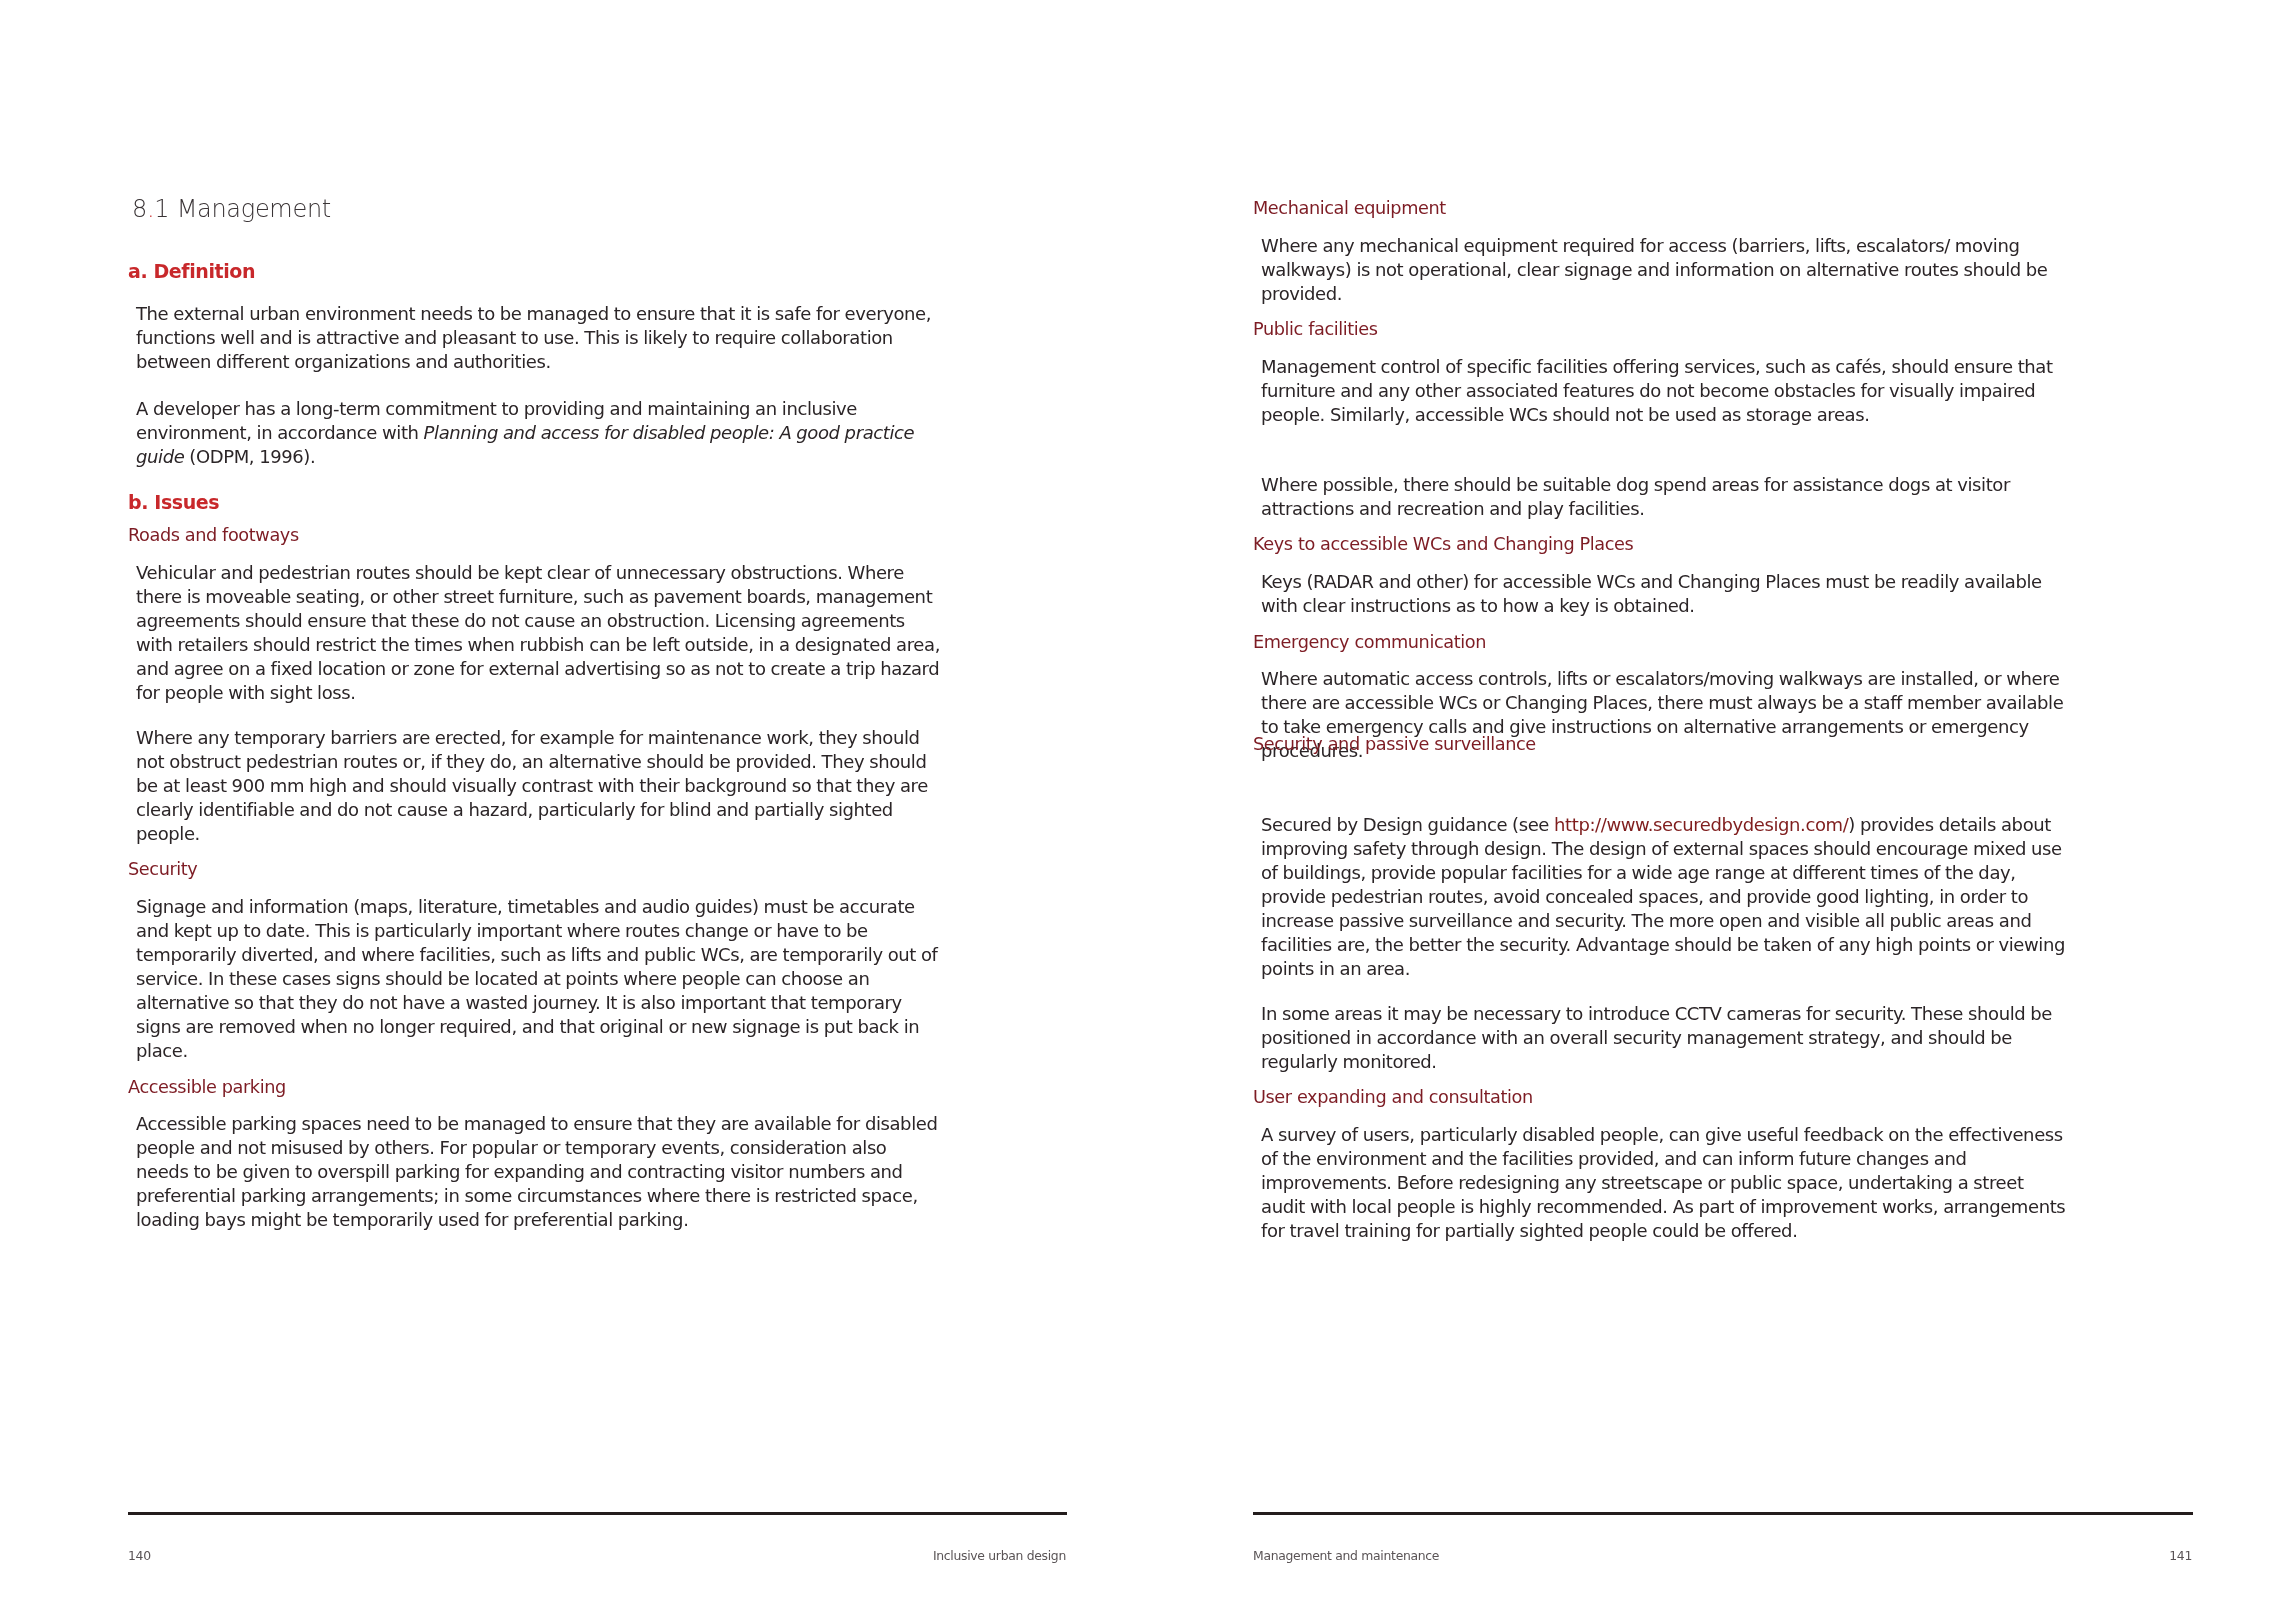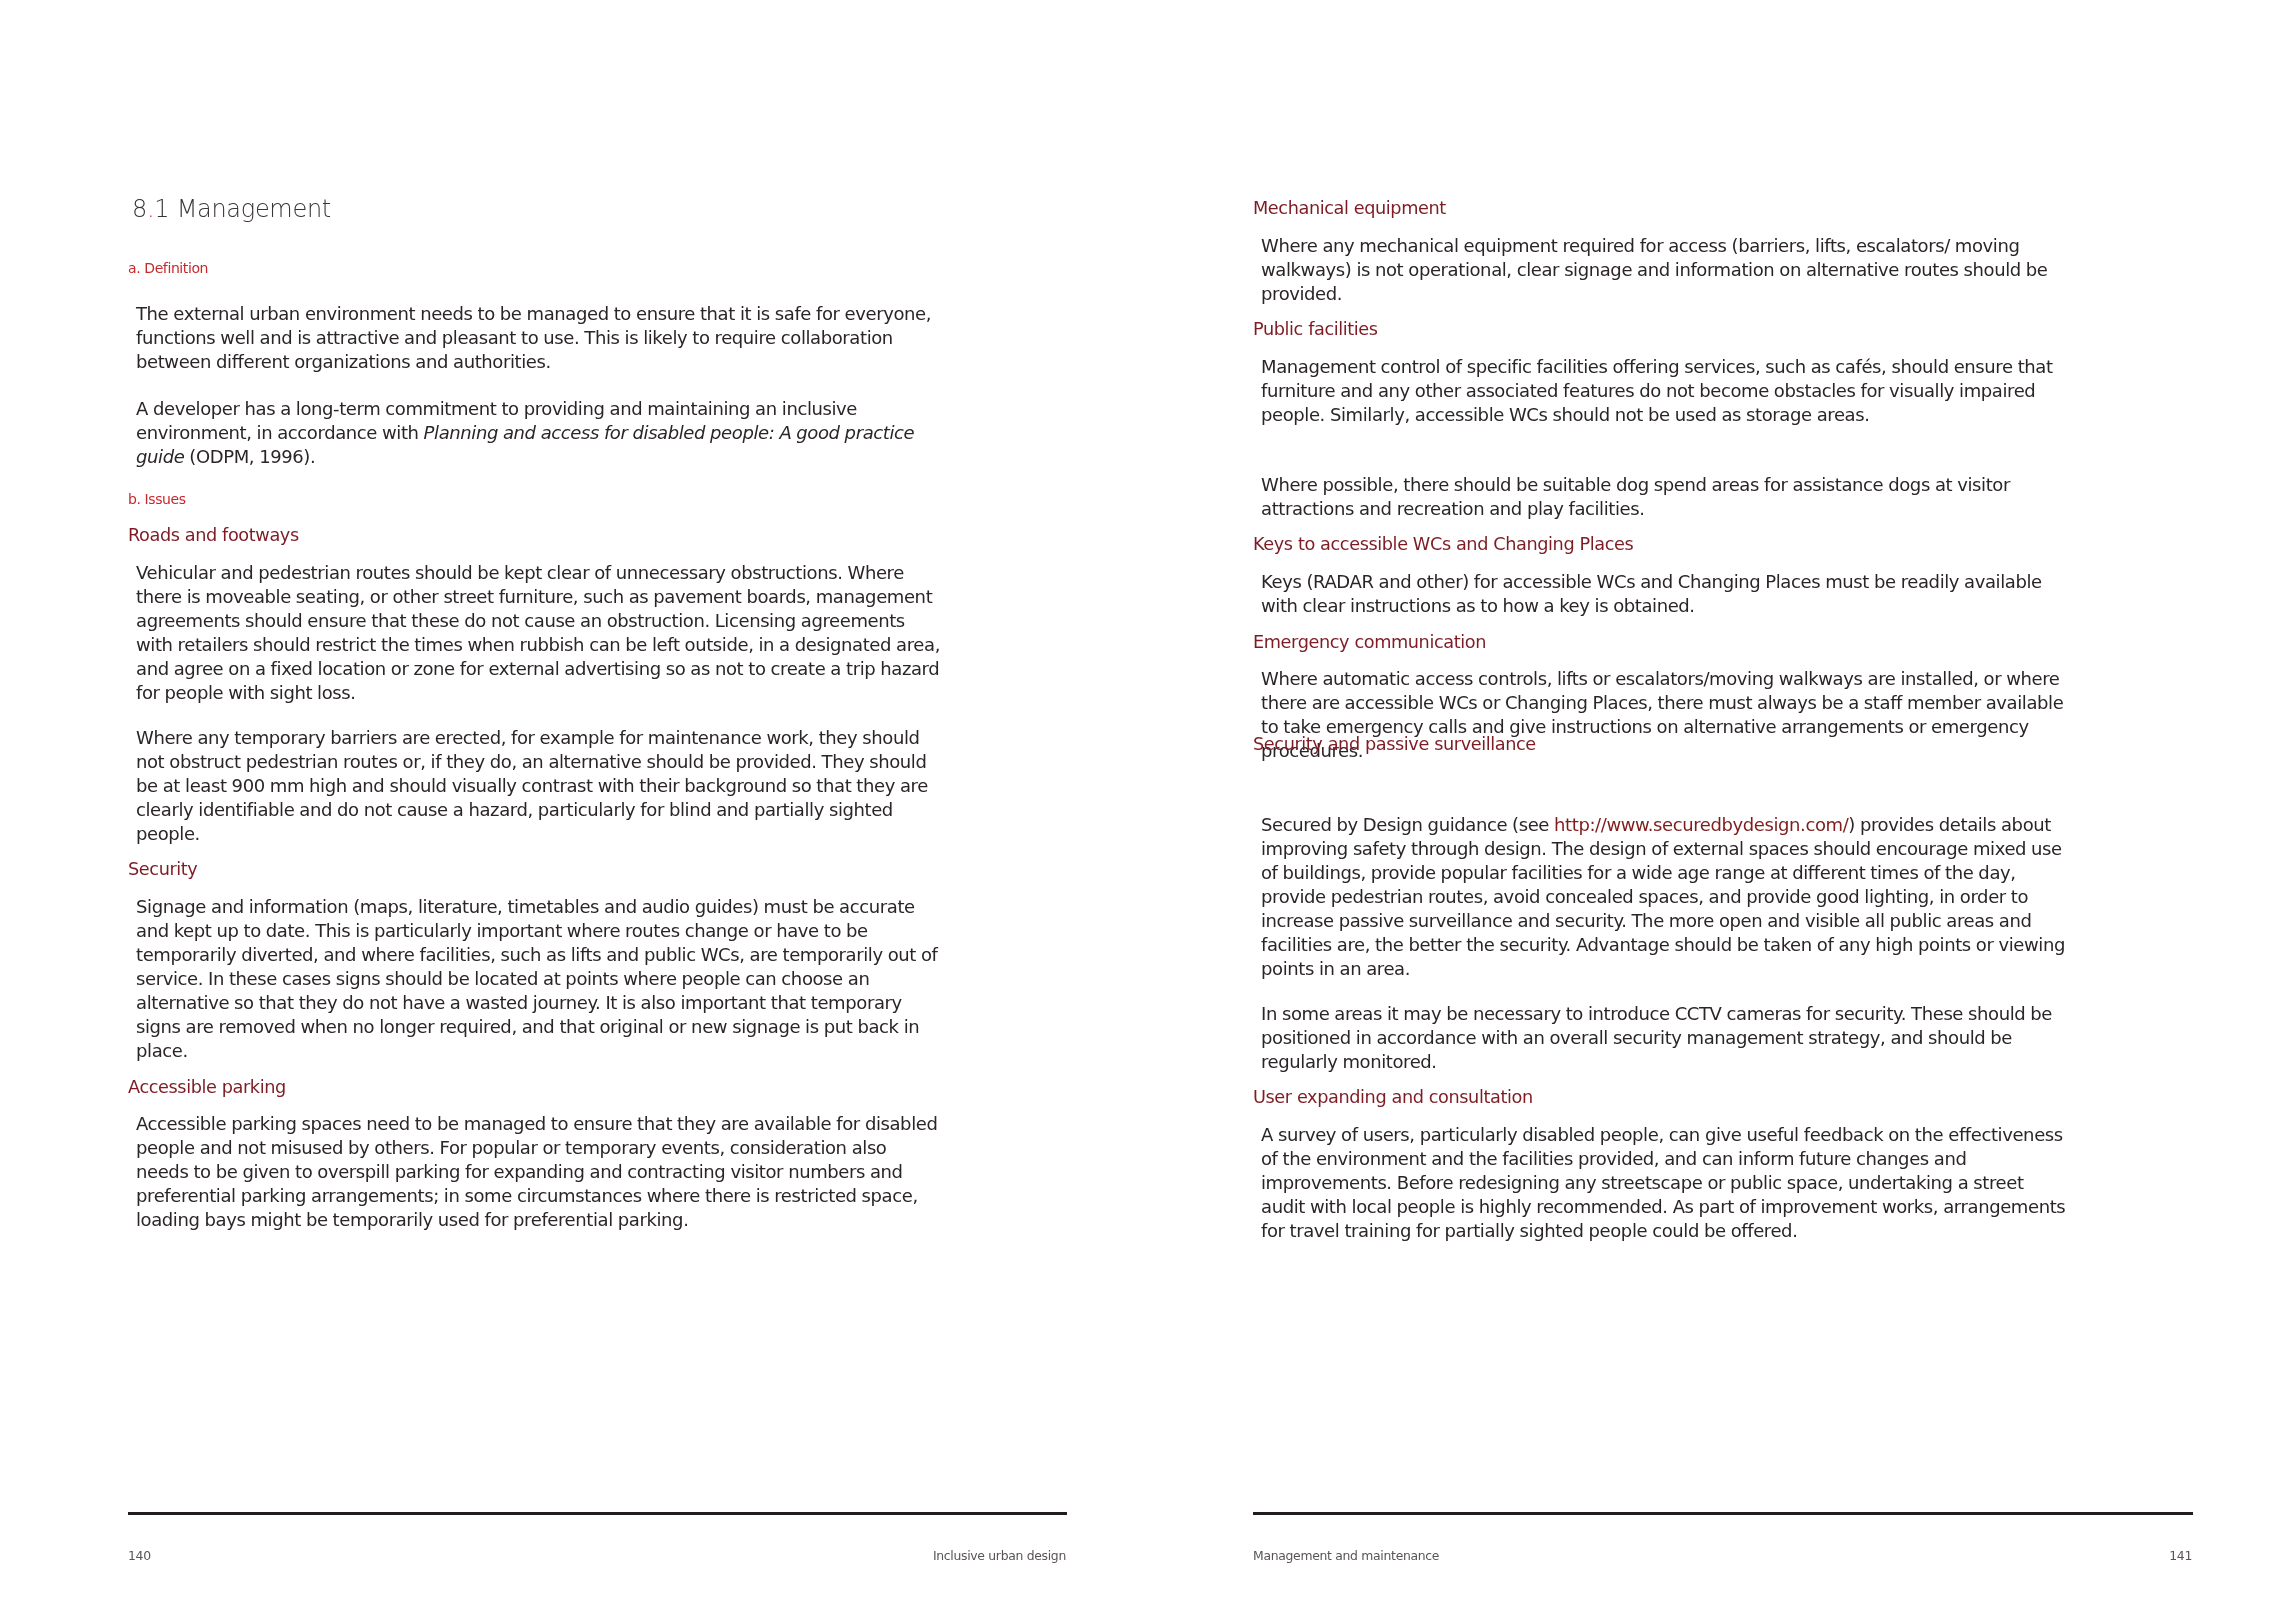--- a/index.html
+++ b/index.html
@@ -4,21 +4,21 @@
 <style>
   html, body { margin: 0; padding: 0; background: #ffffff; }
   body { width: 2295px; height: 1623px; position: relative; overflow: hidden;
          font-family: "DejaVu Sans", "Liberation Sans", sans-serif; color: #2a2426; }
   .page-col { position: absolute; top: 0; }
   .left-col { left: 128px; width: 778px; }
   .right-col { left: 1253px; width: 785px; }
   .chapter-title { position: absolute; top: 191px; font-size: 24px; font-weight: 300; color: #3a3436;
                    letter-spacing: -0.3px; margin: 4px; white-space: nowrap; }
   .chapter-title .dot { color: #cc2b2b; }
-  .section-head { position: absolute; font-size: 14px; font-weight: normal; color: #c8282b; margin: 0;
+  .section-head { position: absolute; font-size: 19px; font-weight: bold; color: #c8282b; margin: 0;
                   letter-spacing: -0.4px; white-space: nowrap; }
   .sub-head { position: absolute; font-size: 17.7px; font-weight: normal; color: #7d1c24; margin: 0;
               letter-spacing: -0.4px; white-space: nowrap; }
   .para { position: absolute; font-size: 18px; line-height: 24px; margin: 8px; color: #2b2527;
           letter-spacing: -0.4px; word-spacing: -0.3px; width: 805px; }
   .para em { font-style: italic; }
   .link { color: #7f1d1d; text-decoration: none; }
   .footer-rule { position: absolute; top: 1512px; height: 3.3px; background: #231c1c; }
   .footer-text { position: absolute; top: 1548px; font-size: 12.4px; color: #5a5456; letter-spacing: -0.3px;
                  white-space: nowrap; text-align: center; }

